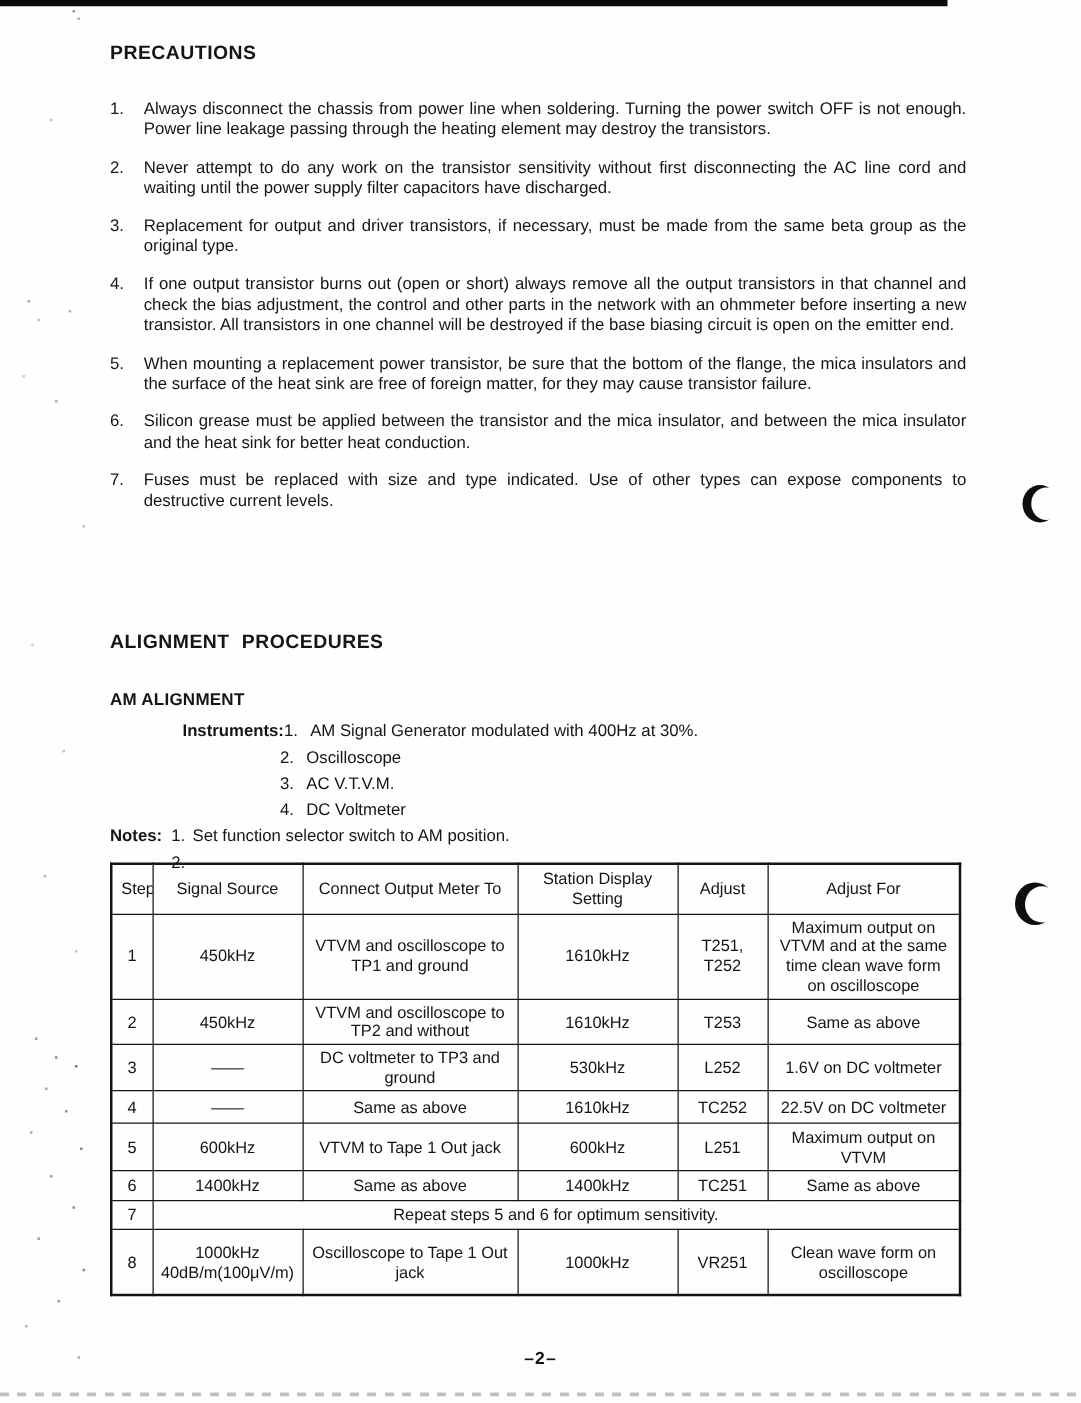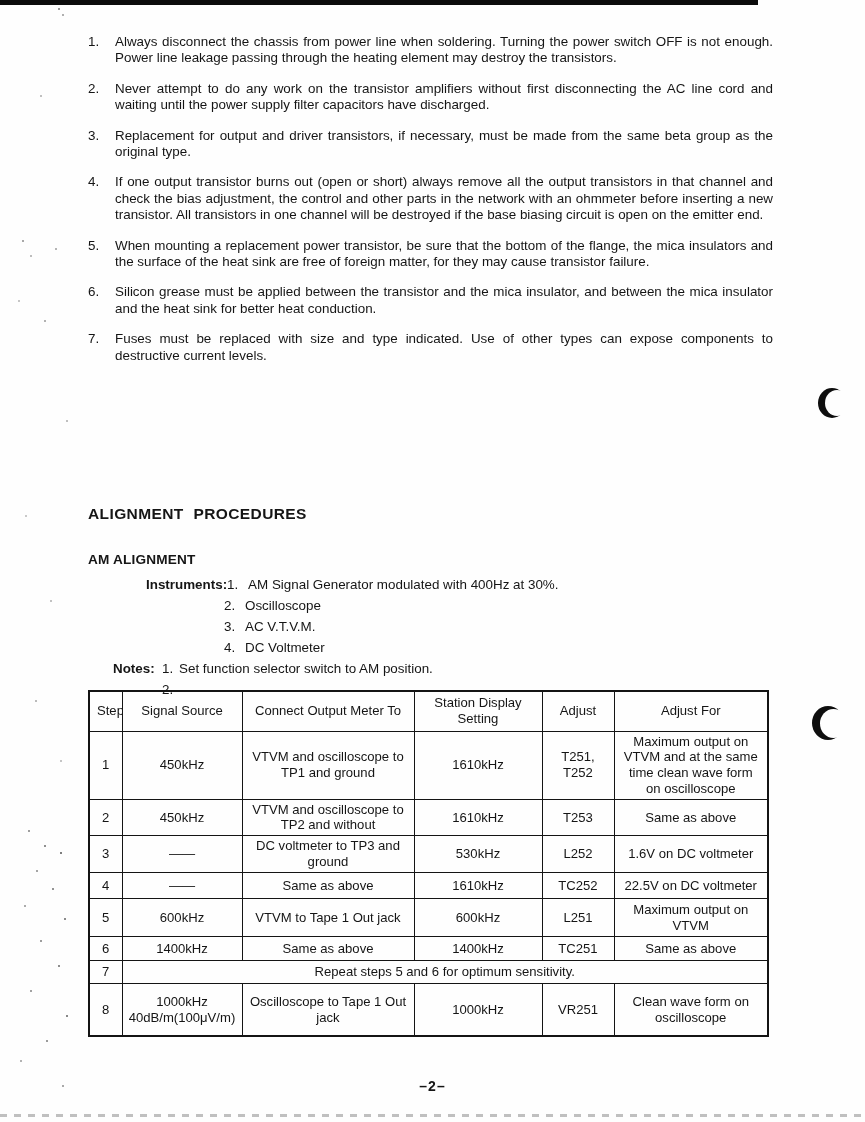--- a/index.html
+++ b/index.html
@@ -44,21 +44,21 @@
 
   
   .alignment{position:absolute;left:88px;top:505px;width:685px;}
   .h-main.wide{word-spacing:5px;margin:0;}
   .h-sub{font-size:13.6px;font-weight:bold;margin:29px 0 0 0;letter-spacing:.2px;}
   .listblock{margin-top:7px;font-size:13.4px;line-height:21px;}
   .lrow{display:flex;}
   .lrow .lbl{font-weight:bold;}
   .instr .lbl{flex:0 0 78px;margin-left:24px;padding-left:34px;}
   .instr .num{flex:0 0 21px;}
-  .notes .lbl{flex:0 0 49px;margin-left:25px;}
+  .notes .lbl{flex:0 0 49px;}
   .notes .num{flex:0 0 17px;}
   .lrow .txt{flex:1;}
 
   
   table.align-table{
     position:absolute;left:88px;top:690px;width:679px;
     border-collapse:collapse;table-layout:fixed;
     font-size:13.1px;line-height:15.8px;
   }
   table.align-table td,table.align-table th{
@@ -96,28 +96,29 @@
   <div class="crescent c1" style="left:818px;top:388px;">
     <div class="outer"></div>
       <div class="inner"></div>
   </div>
   <div class="crescent c2" style="left:812px;top:706px;">
     <div class="outer"></div>
       <div class="inner"></div>
   </div>
 
   <div class="precautions">
+    <div class="h-main">PRECAUTIONS</div>
 
     <div class="pitem">
       <span class="num">1.</span>
       <span class="txt">Always disconnect the chassis from power line when soldering.   Turning the power switch OFF is not enough. Power line leakage passing through the heating element may destroy the transistors.</span>
     </div>
     <div class="pitem">
       <span class="num">2.</span>
-      <span class="txt">Never attempt to do any work on the transistor amplifiers without first disconnecting the AC line cord and waiting until the power supply filter capacitors have discharged.</span>
+      <span class="txt">Never attempt to do any work on the transistor sensitivity without first disconnecting the AC line cord and waiting until the power supply filter capacitors have discharged.</span>
     </div>
     <div class="pitem">
       <span class="num">3.</span>
       <span class="txt">Replacement for output and driver transistors, if necessary, must be made from the same beta group as the original type.</span>
     </div>
     <div class="pitem">
       <span class="num">4.</span>
       <span class="txt">If one output transistor burns out (open or short) always remove all the output transistors in that channel and check the bias adjustment, the control and other parts in the network with an ohmmeter before inserting a new transistor.   All transistors in one channel will be destroyed if the base biasing circuit is open on the emitter end.</span>
     </div>
     <div class="pitem">

